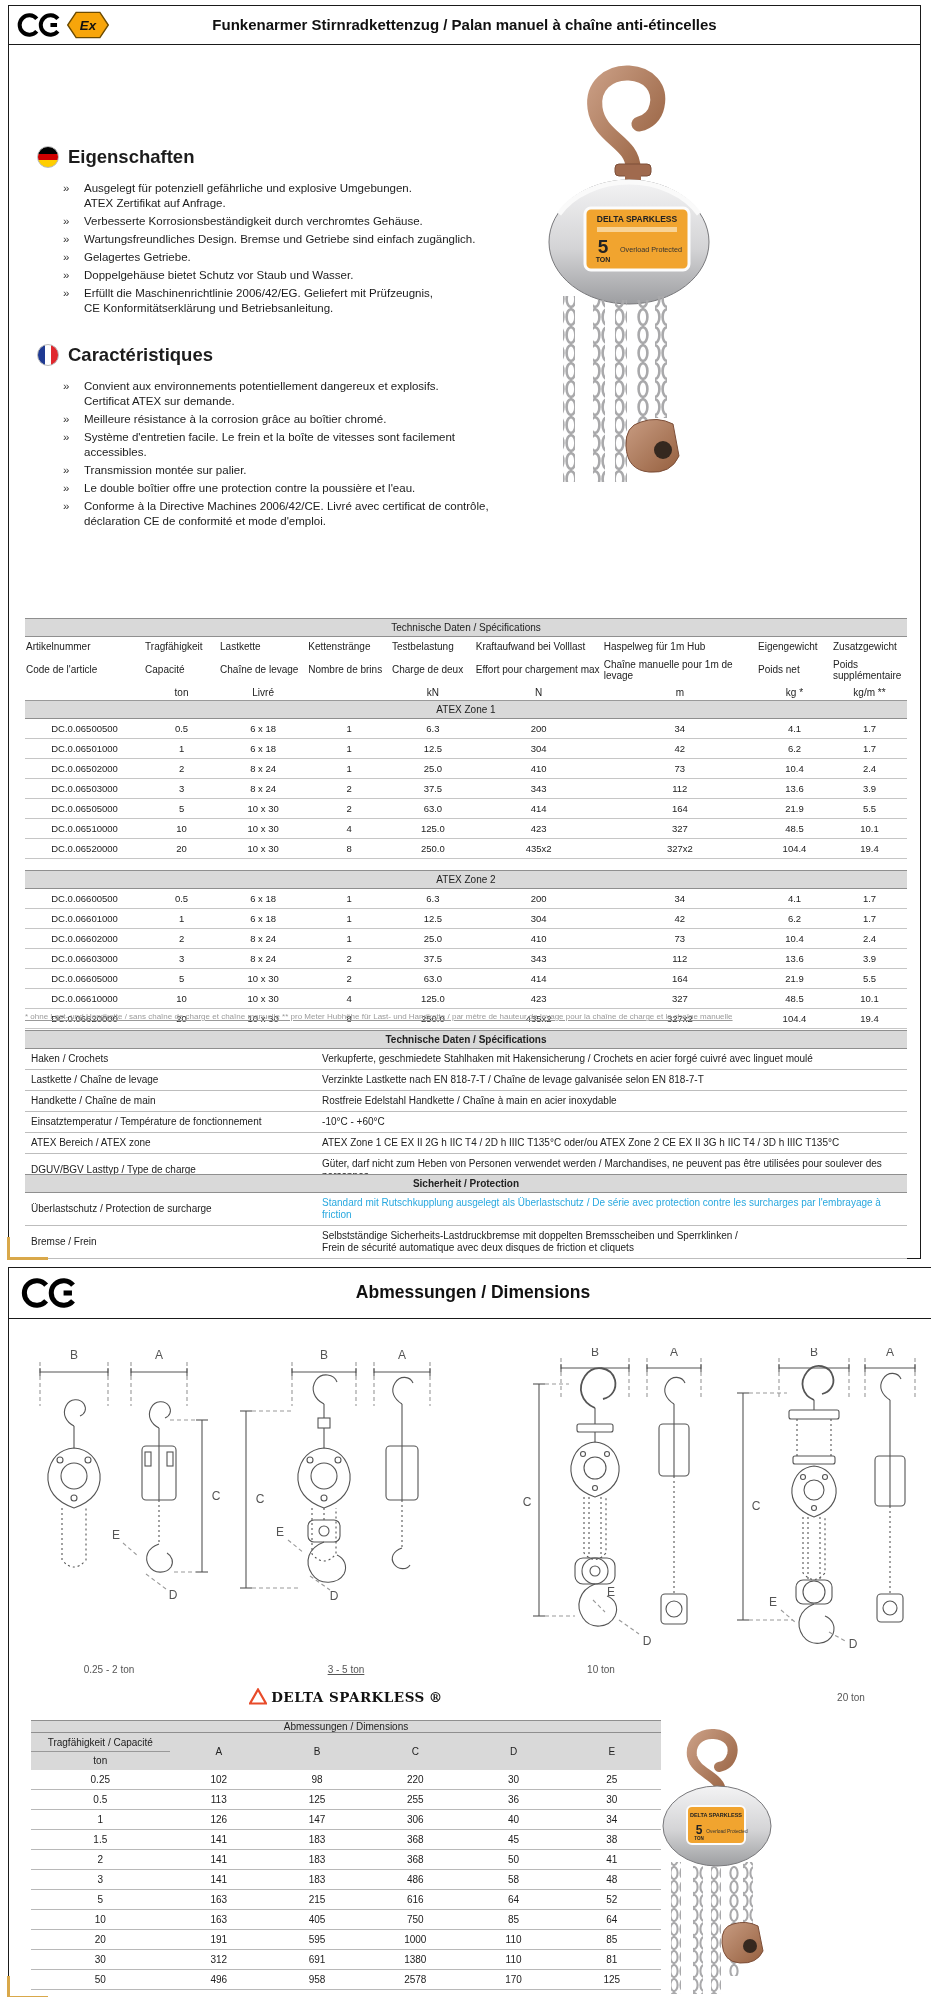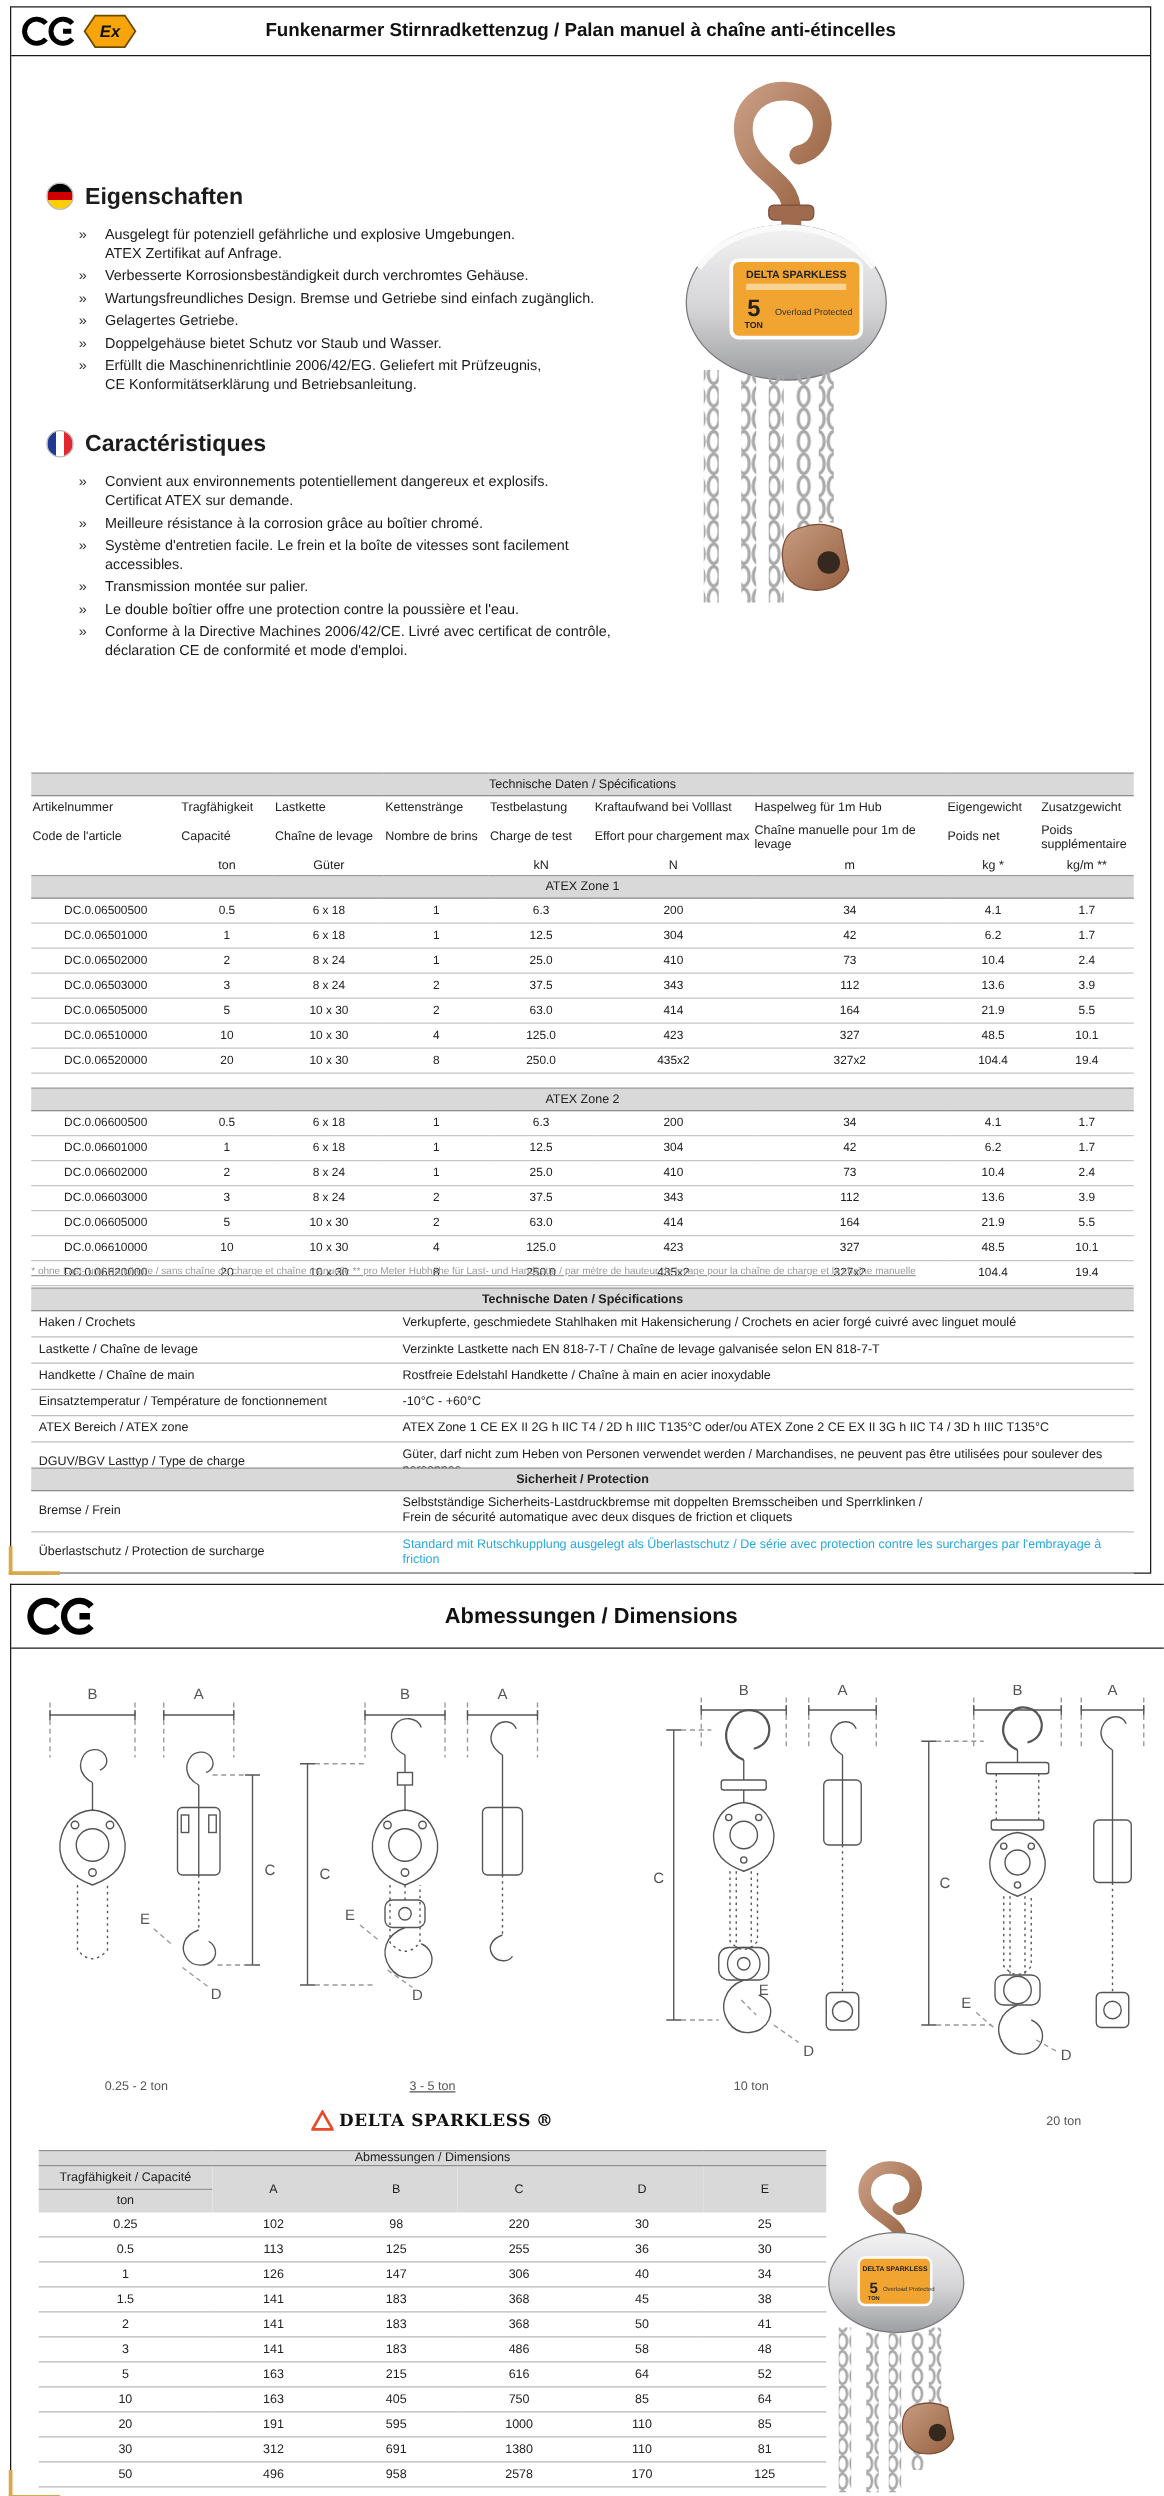--- a/index.html
+++ b/index.html
@@ -218,32 +218,32 @@
           <th>Kraftaufwand bei Volllast</th>
         <th>Haspelweg für 1m Hub</th>
           <th>Eigengewicht</th>
         <th>Zusatzgewicht</th>
       </tr>
       <tr class="hrow">
         <th>Code de l'article</th>
           <th>Capacité</th>
         <th>Chaîne de levage</th>
           <th>Nombre de brins</th>
-        <th>Charge de test</th>
+        <th>Charge de deux</th>
           <th>Effort pour chargement max</th>
         <th>Chaîne manuelle pour 1m de levage</th>
           <th>Poids net</th>
         <th>Poids supplémentaire</th>
       </tr>
     </thead>
     <tbody>
       <tr class="urow">
         <td></td>
           <td>ton</td>
-        <td>Güter</td>
+        <td>Livré</td>
           <td></td>
         <td>kN</td>
           <td>N</td>
         <td>m</td>
           <td>kg *</td>
         <td>kg/m **</td>
       </tr>
       <tr>
           <td class="bar-cell" colspan="9">ATEX Zone 1</td>
         </tr>
@@ -455,27 +455,27 @@
         <col style="width:33%">
         <col style="width:67%">
       </colgroup>
     <thead>
       <tr>
           <th class="bar-cell" colspan="2">Sicherheit / Protection</th>
         </tr>
     </thead>
     <tbody>
       <tr>
+        <td class="lblc">Überlastschutz / Protection de surcharge</td>
+        <td class="hl">Standard mit Rutschkupplung ausgelegt als Überlastschutz / De série avec protection contre les surcharges par l'embrayage à friction</td>
+      </tr>
+      <tr>
         <td class="lblc">Bremse / Frein</td>
         <td class="preline">Selbstständige Sicherheits-Lastdruckbremse mit doppelten Bremsscheiben und Sperrklinken /
 Frein de sécurité automatique avec deux disques de friction et cliquets</td>
-      </tr>
-      <tr>
-        <td class="lblc">Überlastschutz / Protection de surcharge</td>
-        <td class="hl">Standard mit Rutschkupplung ausgelegt als Überlastschutz / De série avec protection contre les surcharges par l'embrayage à friction</td>
       </tr>
     </tbody>
   </table>
 
   <div class="gold-l"></div>
 </div>
 
 <div class="page" id="page2">
   <div class="page-header" id="p2-header">
     <svg class="ce-mark" id="ce2" viewBox="0 0 100 56">

